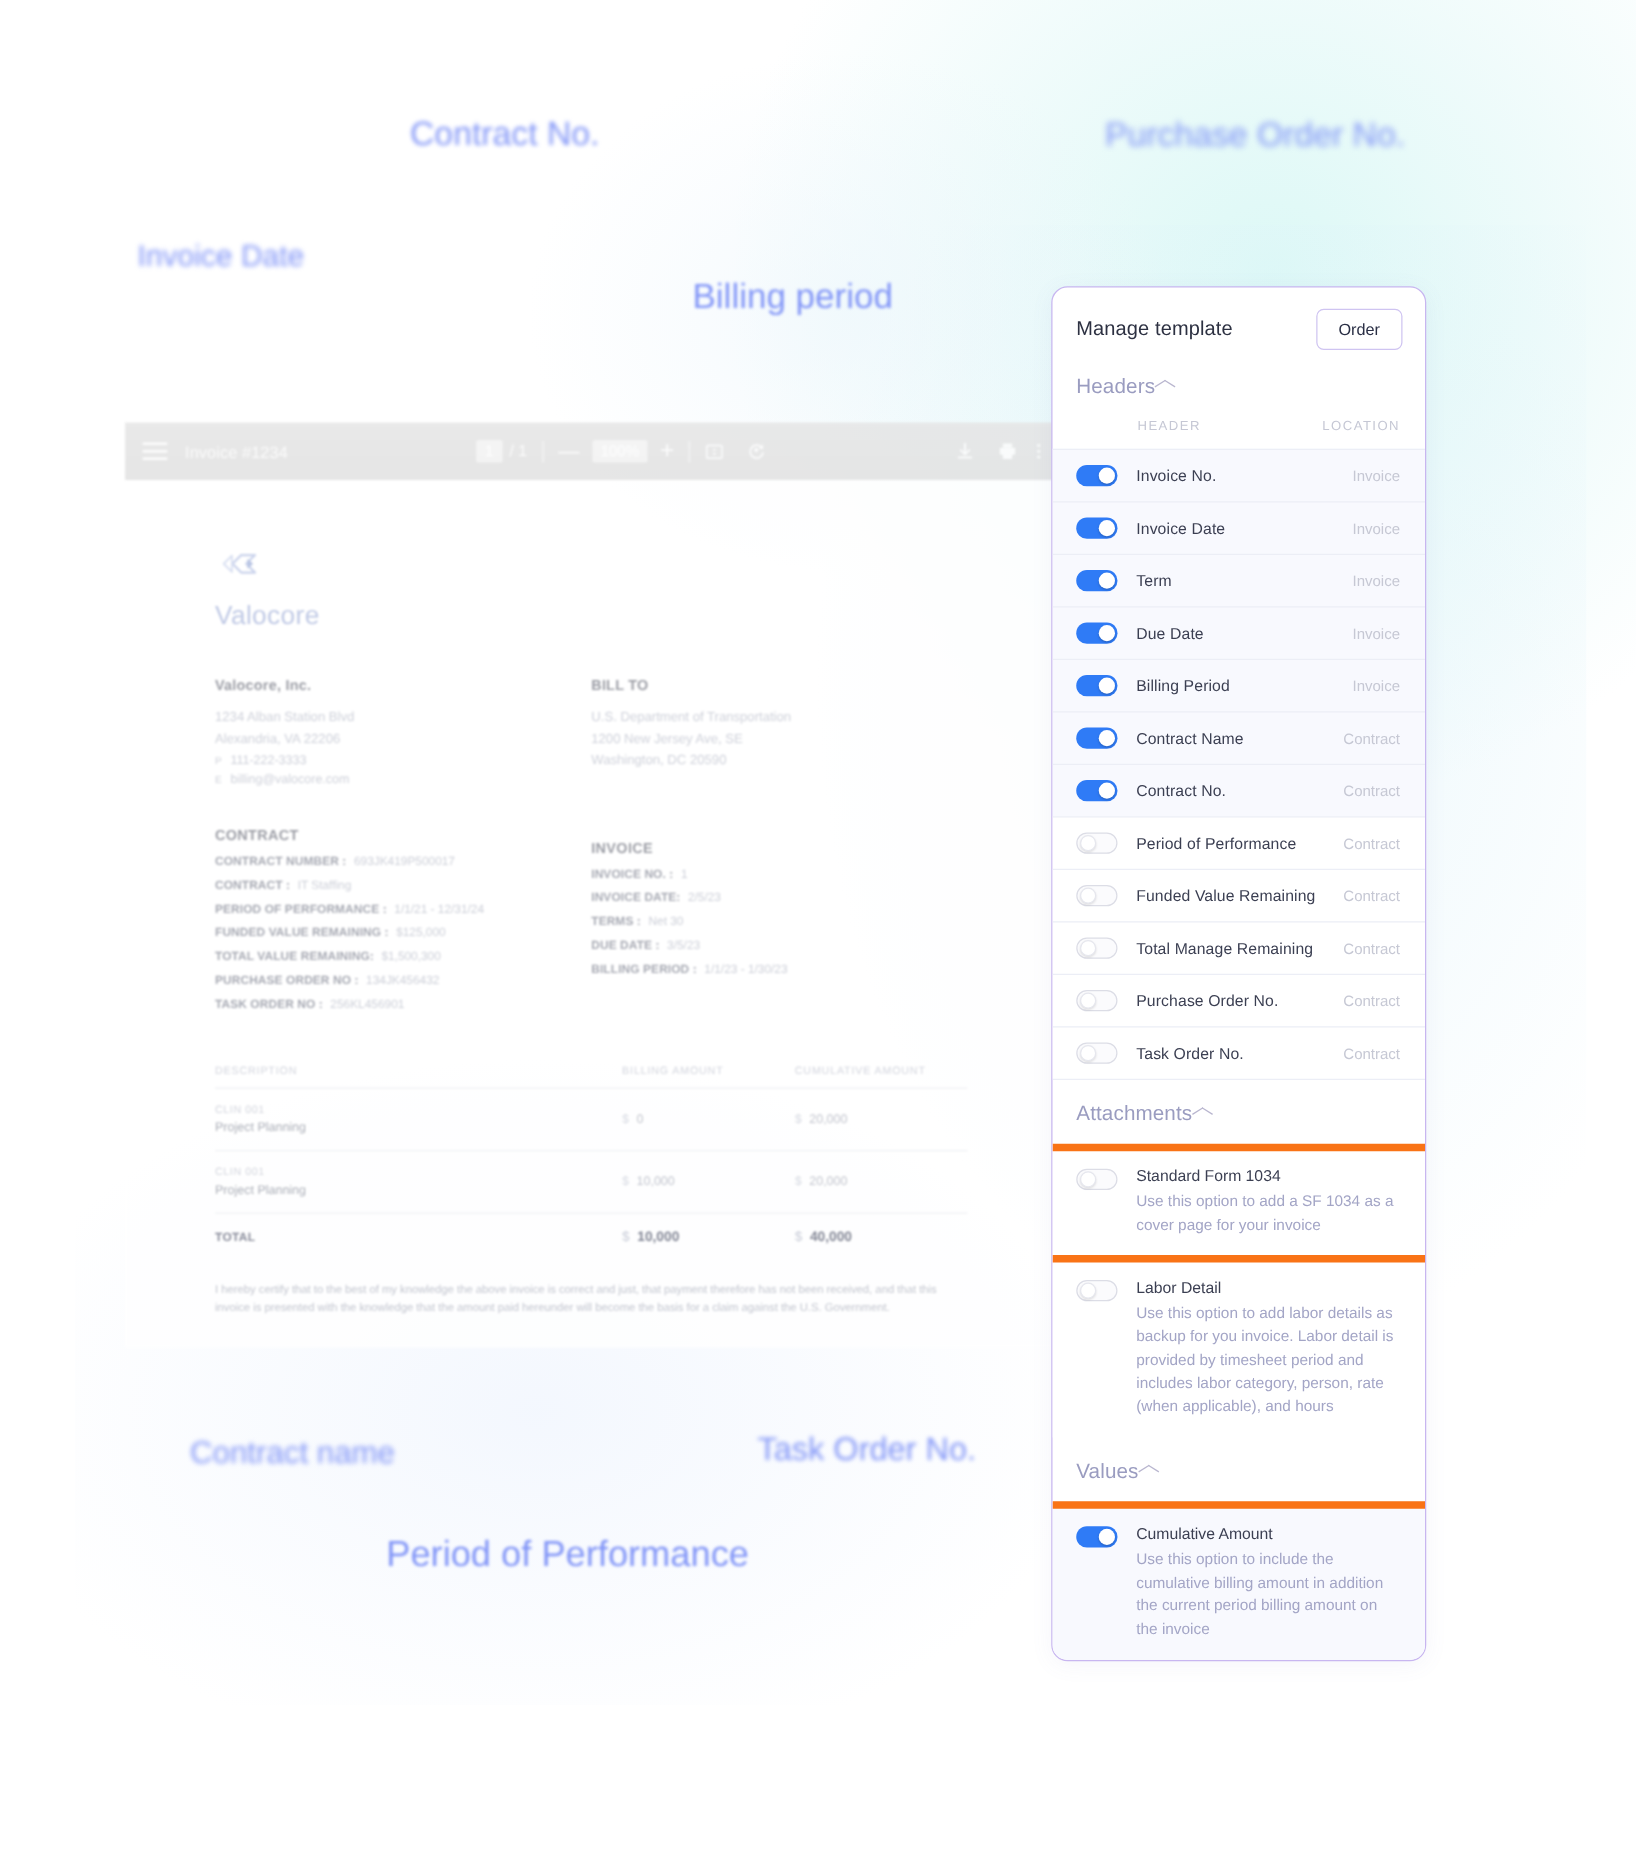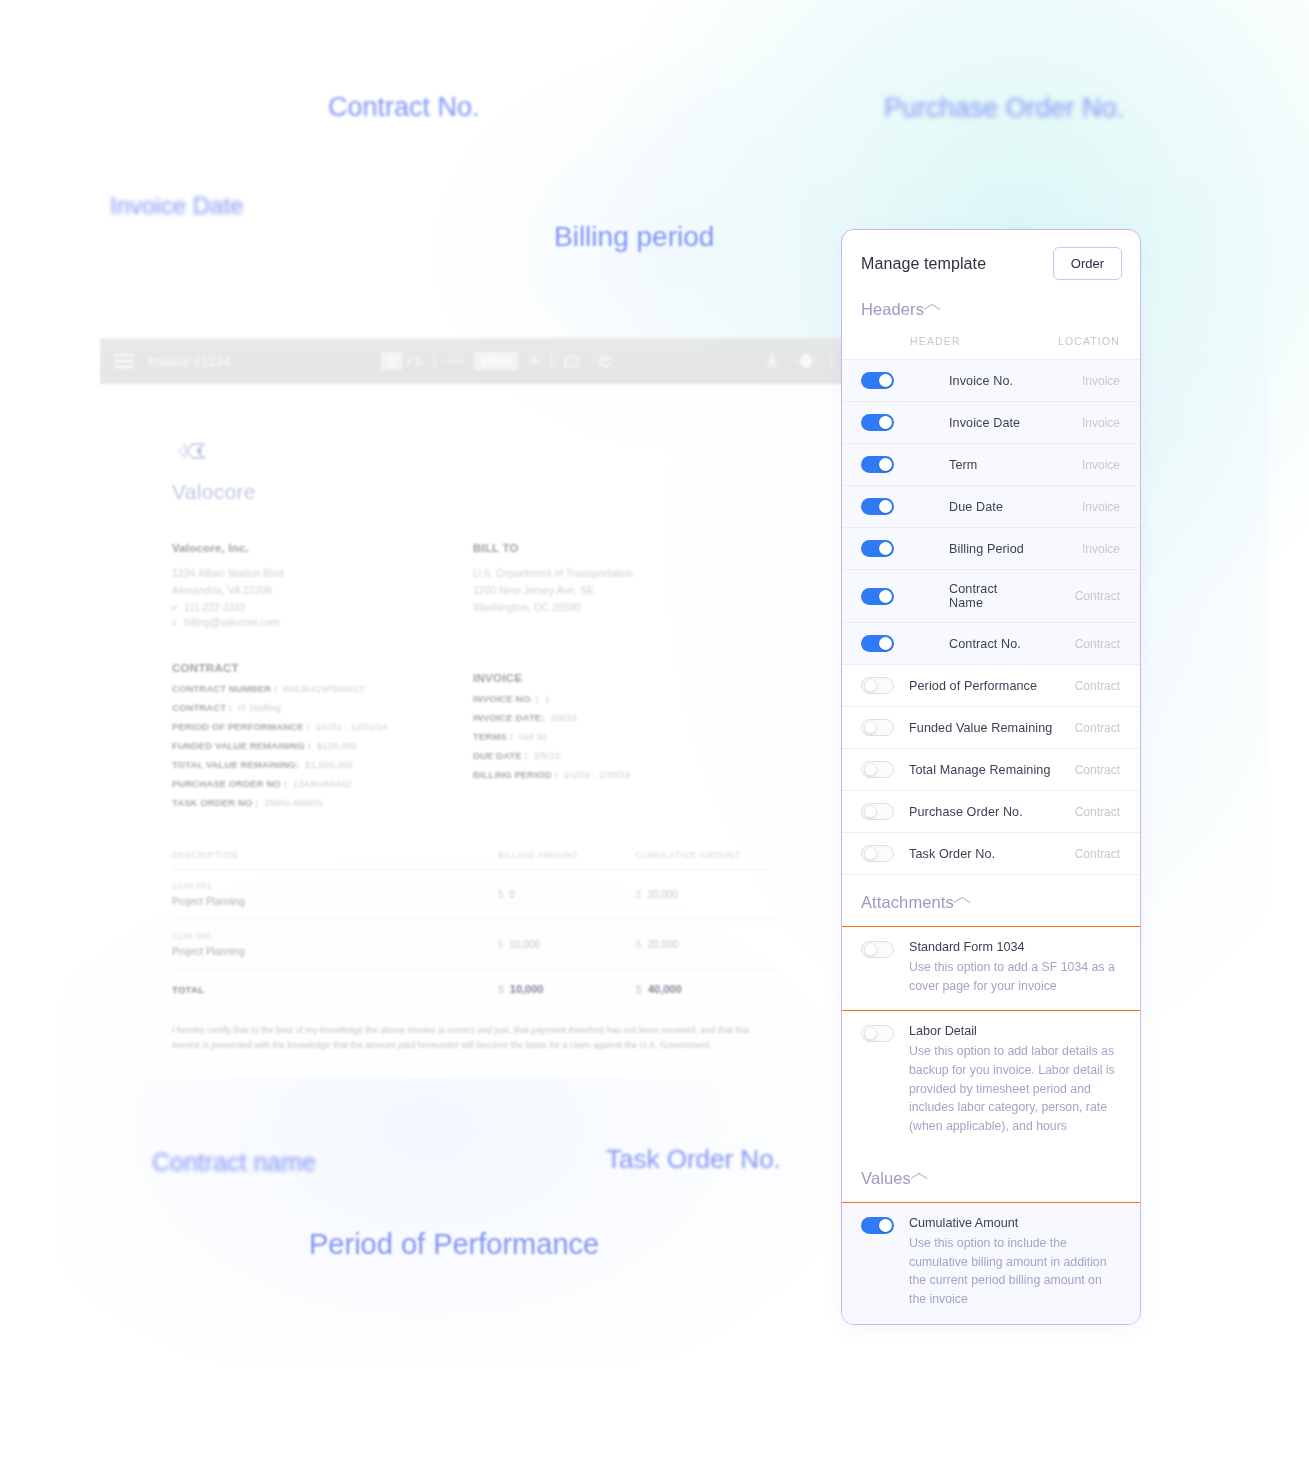--- a/index.html
+++ b/index.html
@@ -160,38 +160,38 @@
     padding: 2px 20px 12px 68px;
     font-size: 10.5px; color:#c5c7d4; letter-spacing:1.15px;
   }
 
   .trow {
     display:flex; align-items:center;
     padding: 12px 20px 12px 19px;
     border-top: 1px solid #eceef6;
     background:#fff;
   }
-  .trow.on { background:#f8f9fe;gap:40px; }
+  .trow.on { background:#f8f9fe; }
   .trow .label { flex:1; font-size: 12.6px; color:#3b3f52; letter-spacing:.1px; }
   .trow .loc { font-size: 12px; color:#c6c8d4; }
 
   .sw { width: 33px; height: 17px; border-radius: 9px; position: relative; flex:none; margin-right: 15px; cursor:pointer; }
   .sw.on  { background: #2f7bf6; }
   .sw.off { background: #fbfbfd; border: 1px solid #dcdde6; }
   .sw .knob {
     position:absolute; top:2px; width:13px; height:13px; border-radius:50%;
     background:#fff; box-shadow: 0 1px 2px rgba(0,0,0,.22);
   }
   .sw.on  .knob { right: 2px; }
   .sw.off .knob { left: 2px; background:#fff; box-shadow: 0 1px 2px rgba(0,0,0,.12); border:1px solid #e6e7ee; top:1px; }
 
   .orow {
     display:flex; align-items:flex-start;
     padding: 13px 22px 15px 19px;
-    border-top: 1px solid #f97316;
+    border-top: 6px solid #f97316;
     background:#fff;
   }
   .orow.on { background:#f8f9fe; }
   .orow .sw { margin-top: 1px; }
   .orow .otxt { flex:1; }
   .orow .otitle { font-size: 12.6px; color:#3b3f52; }
   .orow .odesc { font-size: 12.3px; color:#a3a5c6; line-height:1.52; margin-top: 4px; }
 
   .sec-divider { border-top: 1px solid #eceef6; }
 </style>

